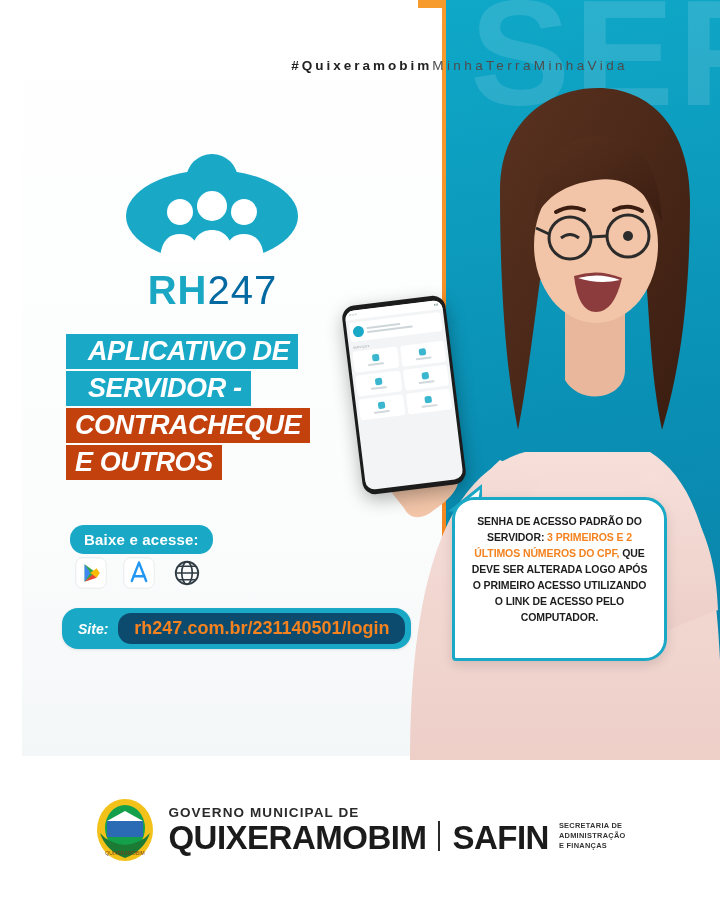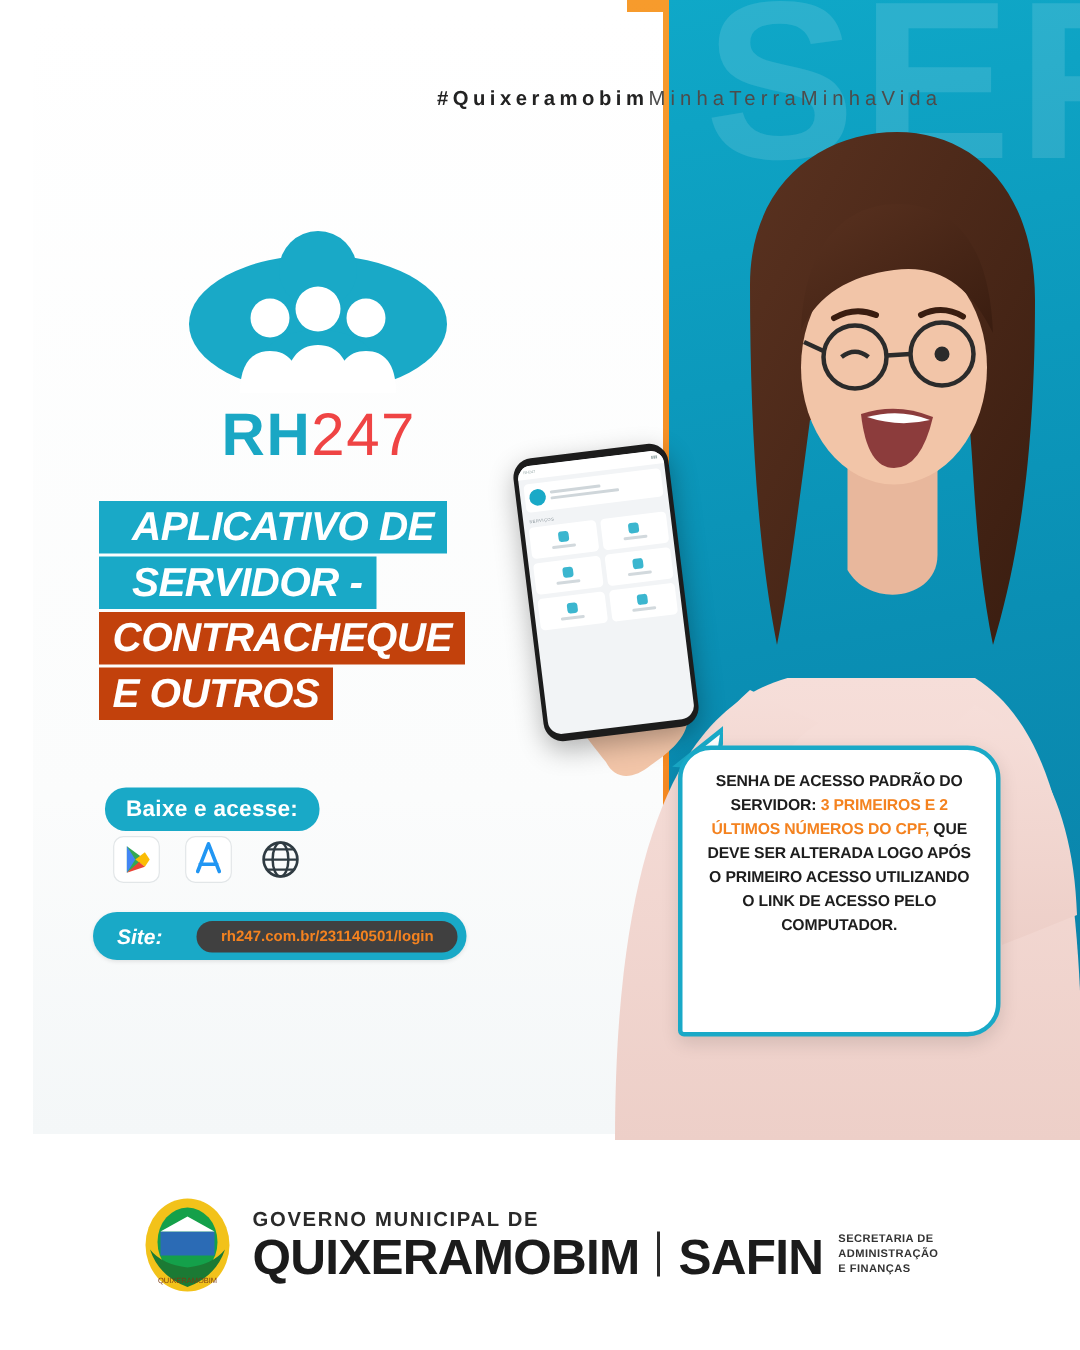--- a/index.html
+++ b/index.html
@@ -83,21 +83,21 @@
     position: absolute;
     left: 120px; top: 268px;
     width: 185px;
     text-align: center;
     font-size: 40px;
     font-weight: 600;
     color: #1aa7c4;
     letter-spacing: 1px;
     z-index: 12;
   }
-  .rh-text .num { color: #ef4444; font-weight: 500; }
+  .rh-text .num { color: #0369a1; font-weight: 500; }
 
   
   .headline {
     position: absolute;
     left: 66px; top: 334px;
     z-index: 12;
     width: 320px;
   }
   .headline .line {
     display: inline-block;
@@ -149,26 +149,26 @@
     border-radius: 16px;
     padding: 5px 6px 5px 6px;
     z-index: 12;
     box-shadow: 0 1px 3px rgba(0,0,0,0.10);
   }
   .site-bar .site-label {
     color: #ffffff;
     font-size: 14px;
     font-weight: 700;
     font-style: italic;
-    padding: 3px 23px 3px 10px;
+    padding: 3px 10px 3px 10px;
   }
   .site-bar .site-url {
-    background: #404040;
+    background: #0c4a6e;
     color: #f4821f;
-    font-size: 10px;
+    font-size: 18px;
     font-weight: 700;
     border-radius: 13px;
     padding: 5px 16px;
   }
 
   
   .phone {
     position: absolute;
     left: 352px; top: 300px;
     width: 104px; height: 190px;
@@ -216,21 +216,21 @@
     position: absolute;
     left: 350px; top: 70px;
     width: 380px; height: 690px;
     z-index: 10;
   }
 
   
   .callout {
     position: absolute;
     left: 452px; top: 497px;
-    width: 215px; height: 194px;
+    width: 215px; height: 164px;
     background: #ffffff;
     border: 3px solid #19a9c7;
     border-radius: 22px 22px 22px 4px;
     z-index: 16;
     padding: 14px 14px;
     box-shadow: 0 4px 12px rgba(0,0,0,0.12);
   }
   .callout p {
     font-size: 10.5px;
     line-height: 1.52;

